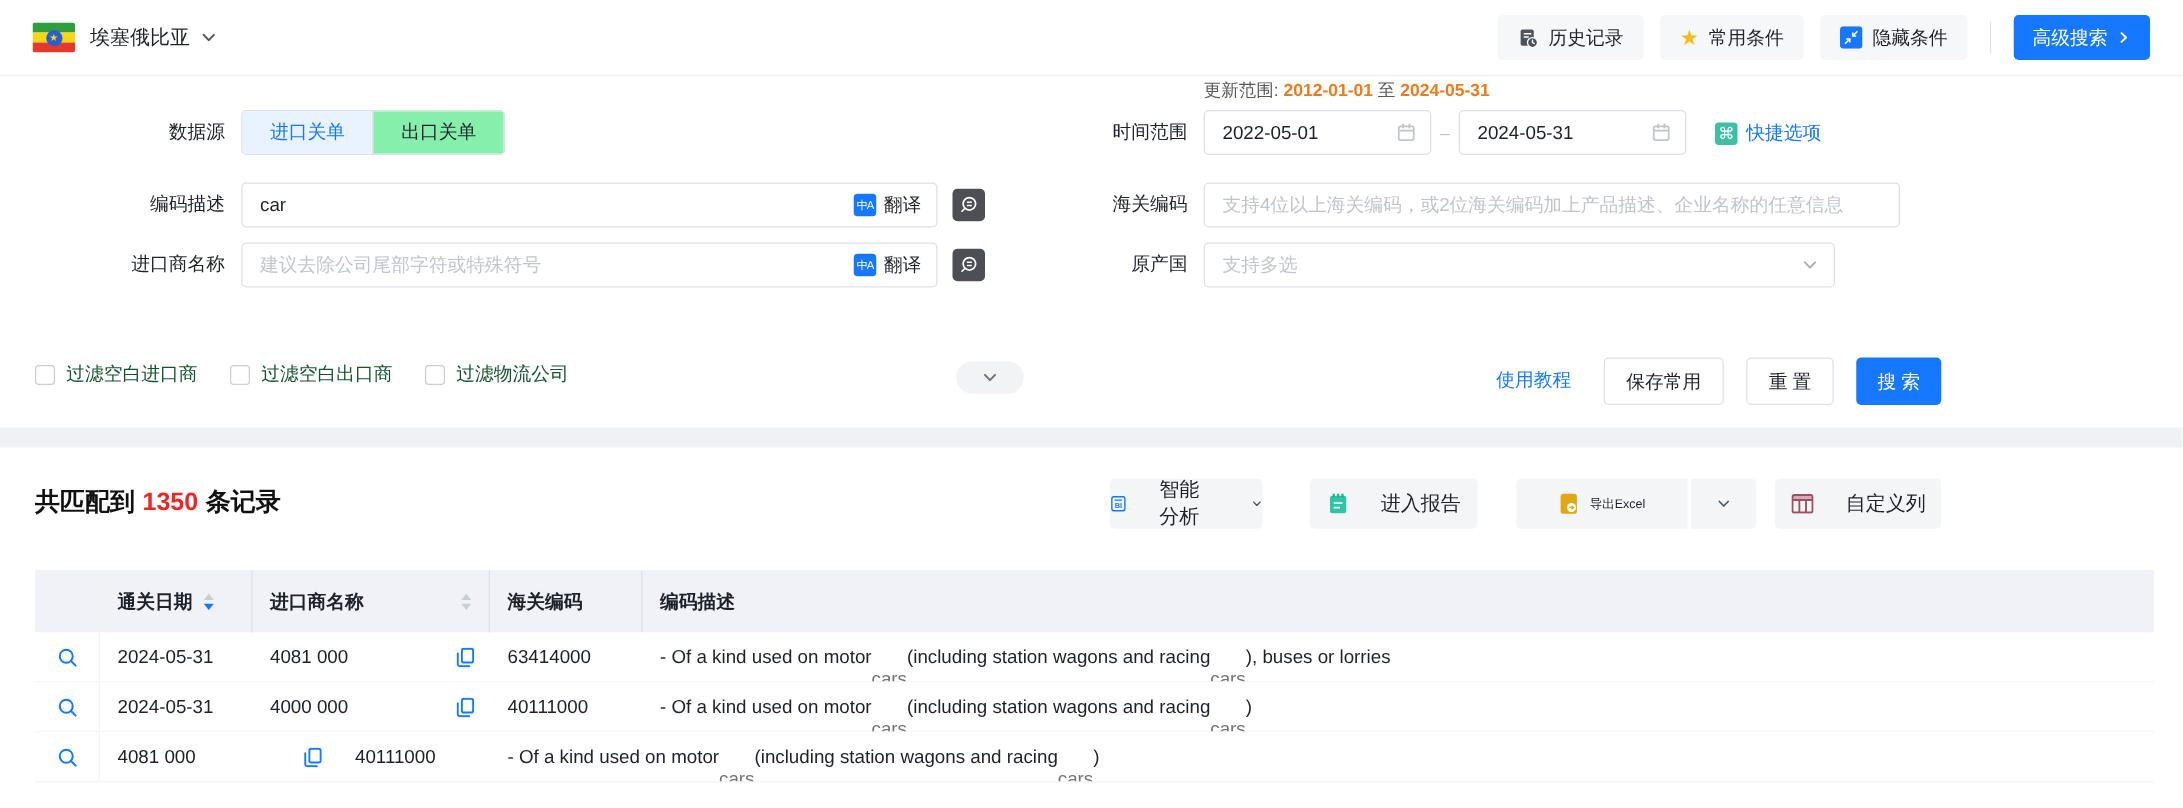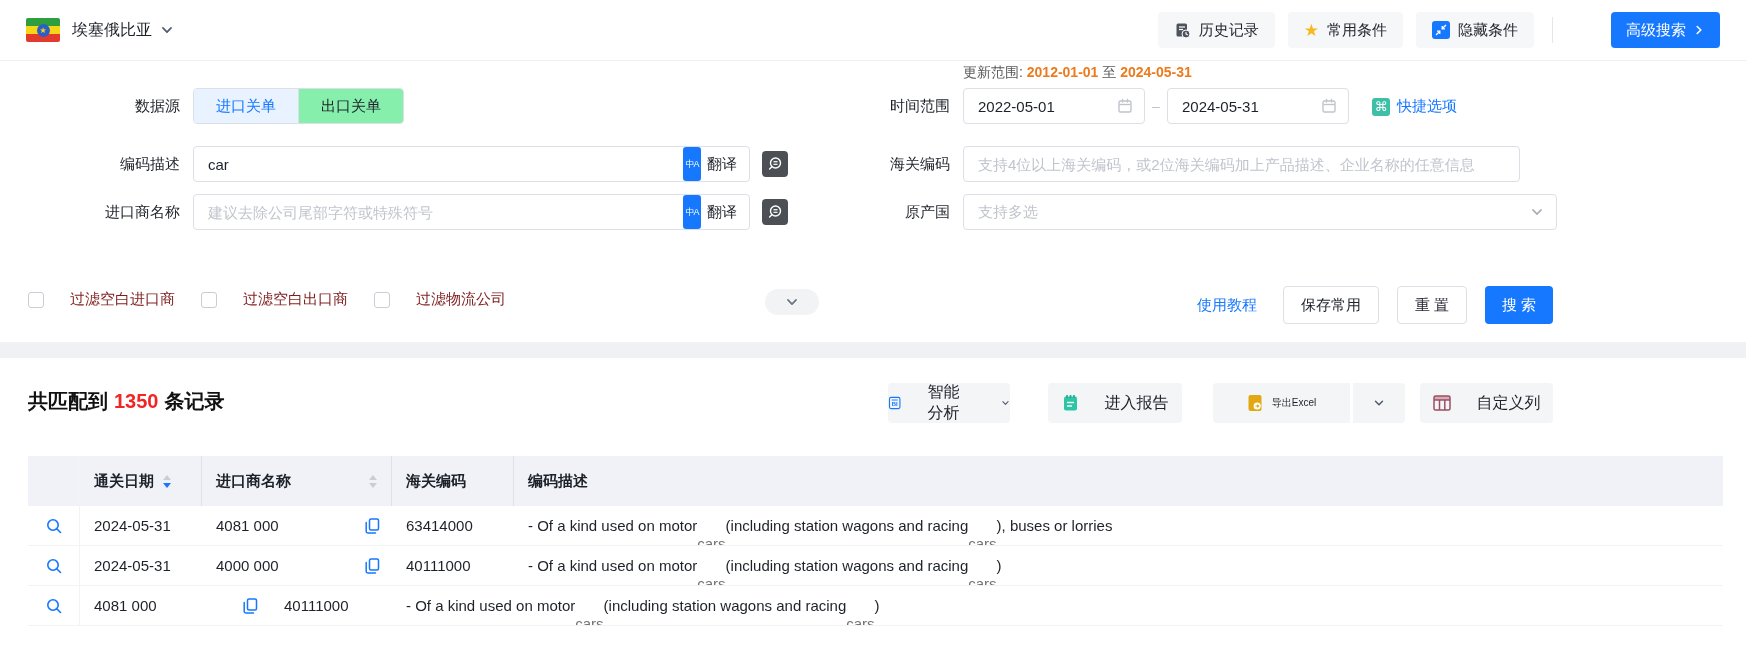--- a/index.html
+++ b/index.html
@@ -17,21 +17,21 @@
   .flag .emblem{position:absolute;left:50%;top:50%;width:13px;height:13px;margin:-6.5px 0 0 -6.5px;
     border-radius:50%;background:#2b5fc7;color:#f7d618;font-size:8px;line-height:13px;text-align:center;}
   .country{margin-left:12px;font-size:16px;font-weight:500;color:#1d2129;}
   .tb-chev{margin-left:8px;display:flex;align-items:center;}
   .tb-right{margin-left:auto;display:flex;align-items:center;gap:13px;}
   .tb-btn{height:36px;padding:0 16px;background:#f6f7f9;border-radius:4px;display:flex;align-items:center;
     gap:8px;font-size:15px;color:#1d2129;cursor:pointer;white-space:nowrap;}
   .star-ic{color:#f7ba1e;font-size:17px;line-height:17px;}
   .vdiv{width:1px;height:26px;background:#e5e6eb;margin:0 5px;}
   .adv-btn{height:36px;padding:0 15px;background:#1677ff;border-radius:4px;display:flex;align-items:center;
-    gap:7px;color:#fff;font-size:15px;cursor:pointer;white-space:nowrap;margin-left:40px;}
+    gap:7px;color:#fff;font-size:15px;cursor:pointer;white-space:nowrap;}
 
   
   .upd{position:absolute;left:963px;top:64px;font-size:14px;color:#595959;white-space:nowrap;}
   .upd b{color:#ed7b1e;font-weight:bold;}
   .flabel{position:absolute;width:160px;text-align:right;font-size:15px;color:#1d2129;line-height:36px;white-space:nowrap;}
   .tabs{position:absolute;left:193px;top:88px;display:flex;border:1px solid #dcdfe6;border-radius:4px;overflow:hidden;background:#fff;}
   .tab{height:34px;line-height:34px;padding:0 22px;font-size:15px;color:#1d2129;background:#86efac;cursor:pointer;}
   .tab + .tab{border-left:1px solid #dcdfe6;}
   .tab.active{background:#e8f3ff;color:#1677ff;border-color:#e8f3ff;}
   .date-box{position:absolute;height:36px;border:1px solid #dcdfe6;border-radius:4px;background:#fff;
@@ -40,30 +40,30 @@
   .dash{position:absolute;width:16px;text-align:center;line-height:36px;color:#c0c4cc;}
   .quick{position:absolute;display:flex;align-items:center;gap:7px;cursor:pointer;}
   .cmd-ic{width:18px;height:18px;border-radius:3px;background:#3ec0a6;color:#fff;font-size:13px;line-height:18px;text-align:center;}
   .quick span.qtxt{color:#1677ff;font-size:15px;}
   .input-wrap{position:absolute;height:36px;border:1px solid #dcdfe6;border-radius:4px;background:#fff;
     display:flex;align-items:center;padding-right:12px;}
   .input-wrap input{flex:1;min-width:0;border:none;outline:none;font-size:15px;color:#1d2129;
     padding:0 8px 0 14px;font-family:inherit;background:transparent;}
   .input-wrap input::placeholder{color:#c0c4cc;}
   .trans-btn{display:flex;align-items:center;gap:6px;font-size:15px;color:#1d2129;cursor:pointer;flex:0 0 auto;}
-  .trans-ic{width:18px;height:34px;border-radius:3px;background:#1677ff;color:#fff;font-size:9px;
+  .trans-ic{width:18px;height:18px;border-radius:3px;background:#1677ff;color:#fff;font-size:9px;
     letter-spacing:-1px;display:flex;align-items:center;justify-content:center;}
   .dark-btn{position:absolute;width:26px;height:26px;border-radius:4px;background:#4c4f54;
     display:flex;align-items:center;justify-content:center;cursor:pointer;}
   .select-box{position:absolute;height:36px;border:1px solid #dcdfe6;border-radius:4px;background:#fff;
     display:flex;align-items:center;padding:0 12px 0 14px;font-size:15px;cursor:pointer;}
   .select-box .ph{color:#c0c4cc;}
   .select-box .sel-chev{margin-left:auto;display:flex;}
   .filters{position:absolute;left:28px;top:290px;display:flex;gap:26px;align-items:center;}
-  .chk{display:flex;align-items:center;gap:26px;font-size:15px;color:#7f1d1d;cursor:pointer;}
+  .chk{display:flex;align-items:center;gap:9px;font-size:15px;color:#14532d;cursor:pointer;}
   .chk .box{width:16px;height:16px;border:1px solid #c9cdd4;border-radius:3px;background:#fff;}
   .pill{position:absolute;left:765px;top:289px;width:54px;height:26px;border-radius:13px;background:#f2f3f5;
     display:flex;align-items:center;justify-content:center;cursor:pointer;}
   .tut-link{position:absolute;left:1197px;top:286px;height:38px;line-height:38px;color:#1677ff;font-size:15px;cursor:pointer;}
   .btn-plain{position:absolute;height:38px;border:1px solid #dcdfe6;border-radius:4px;background:#fff;
     font-size:15px;color:#1d2129;display:flex;align-items:center;justify-content:center;cursor:pointer;}
   .btn-blue{position:absolute;height:38px;border-radius:4px;background:#1677ff;color:#fff;font-size:15px;
     display:flex;align-items:center;justify-content:center;cursor:pointer;}
 
   .band{position:absolute;left:0;top:342px;width:100%;height:16px;background:#f0f1f4;}
@@ -234,21 +234,21 @@
   <div class="dark-btn" style="left:762px;top:199px;">
     <svg width="16" height="16" viewBox="0 0 16 16">
         <circle cx="8.5" cy="7" r="5" fill="none" stroke="#fff" stroke-width="1.4"></circle>
         <line x1="6.5" y1="5.7" x2="10.5" y2="5.7" stroke="#fff" stroke-width="1.2"></line>
         <line x1="6.5" y1="8.3" x2="10.5" y2="8.3" stroke="#fff" stroke-width="1.2"></line>
         <line x1="4.8" y1="10.8" x2="2.6" y2="13" stroke="#fff" stroke-width="1.4" stroke-linecap="round"></line>
       </svg>
   </div>
 
   <div class="flabel" style="left:790px;top:194px;">原产国</div>
-  <div class="select-box" style="left:963px;top:194px;width:594px;">
+  <div class="select-box" style="left:963px;top:194px;width:505px;">
     <span class="ph">支持多选</span>
     <span class="sel-chev">
       <svg width="14" height="14" viewBox="0 0 12 12">
           <polyline points="2.5,4.2 6,7.8 9.5,4.2" fill="none" stroke="#a9aeb8" stroke-width="1.4" stroke-linecap="round" stroke-linejoin="round"></polyline>
         </svg>
     </span>
   </div>
 
   <div class="filters">
     <label class="chk">

